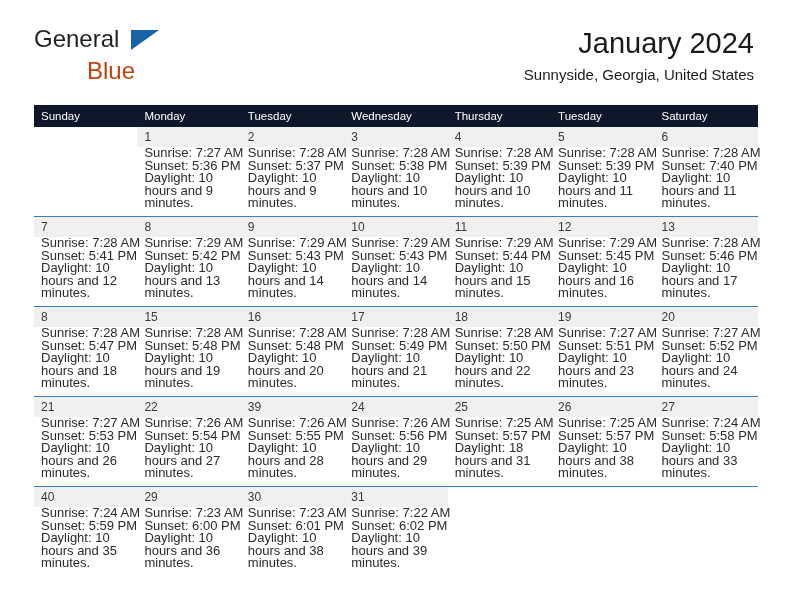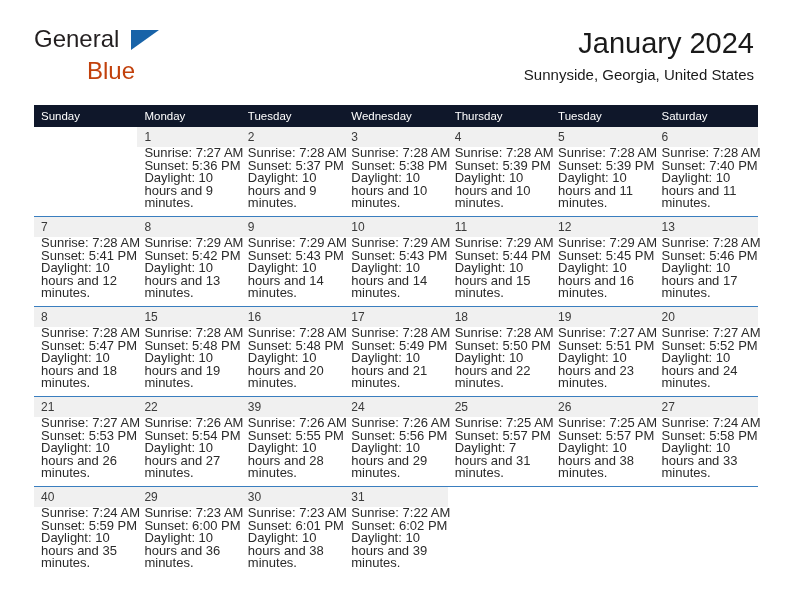--- a/index.html
+++ b/index.html
@@ -383,21 +383,21 @@
               <div>Sunrise: 7:26 AM</div>
               <div>Sunset: 5:56 PM</div>
               <div class="daylight">Daylight: 10 hours and 29 minutes.</div>
             </div>
           </td>
           <td class="day-cell">
             <div class="daynum">25</div>
             <div class="cell-body">
               <div>Sunrise: 7:25 AM</div>
               <div>Sunset: 5:57 PM</div>
-              <div class="daylight">Daylight: 7 hours and 31 minutes.</div>
+              <div class="daylight">Daylight: 18 hours and 31 minutes.</div>
             </div>
           </td>
           <td class="day-cell">
             <div class="daynum">26</div>
             <div class="cell-body">
               <div>Sunrise: 7:25 AM</div>
               <div>Sunset: 5:57 PM</div>
               <div class="daylight">Daylight: 10 hours and 38 minutes.</div>
             </div>
           </td>

